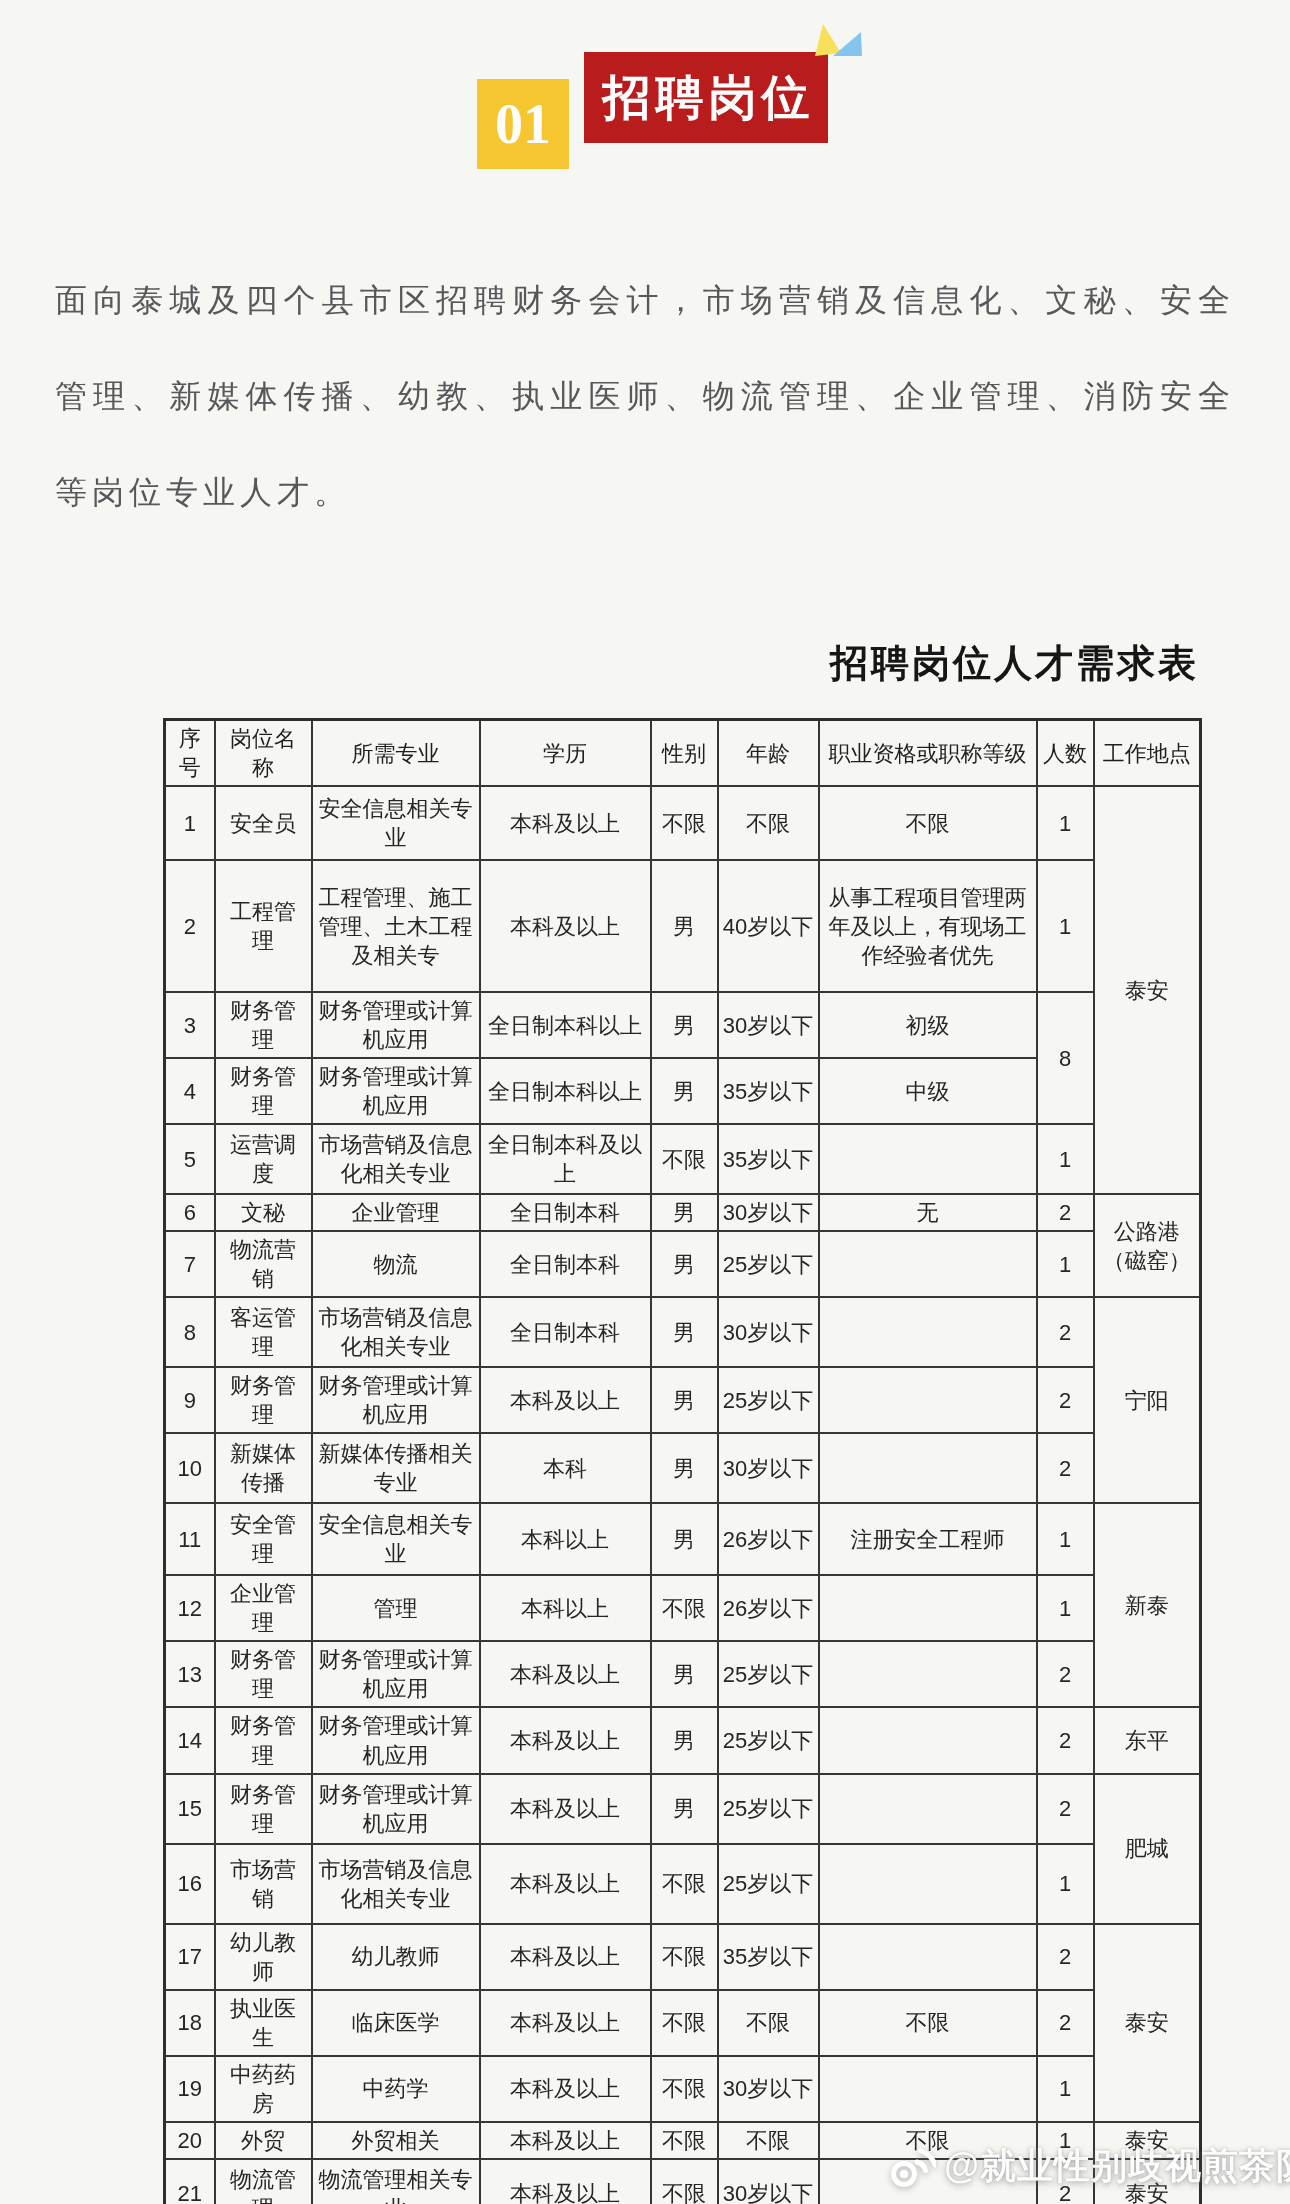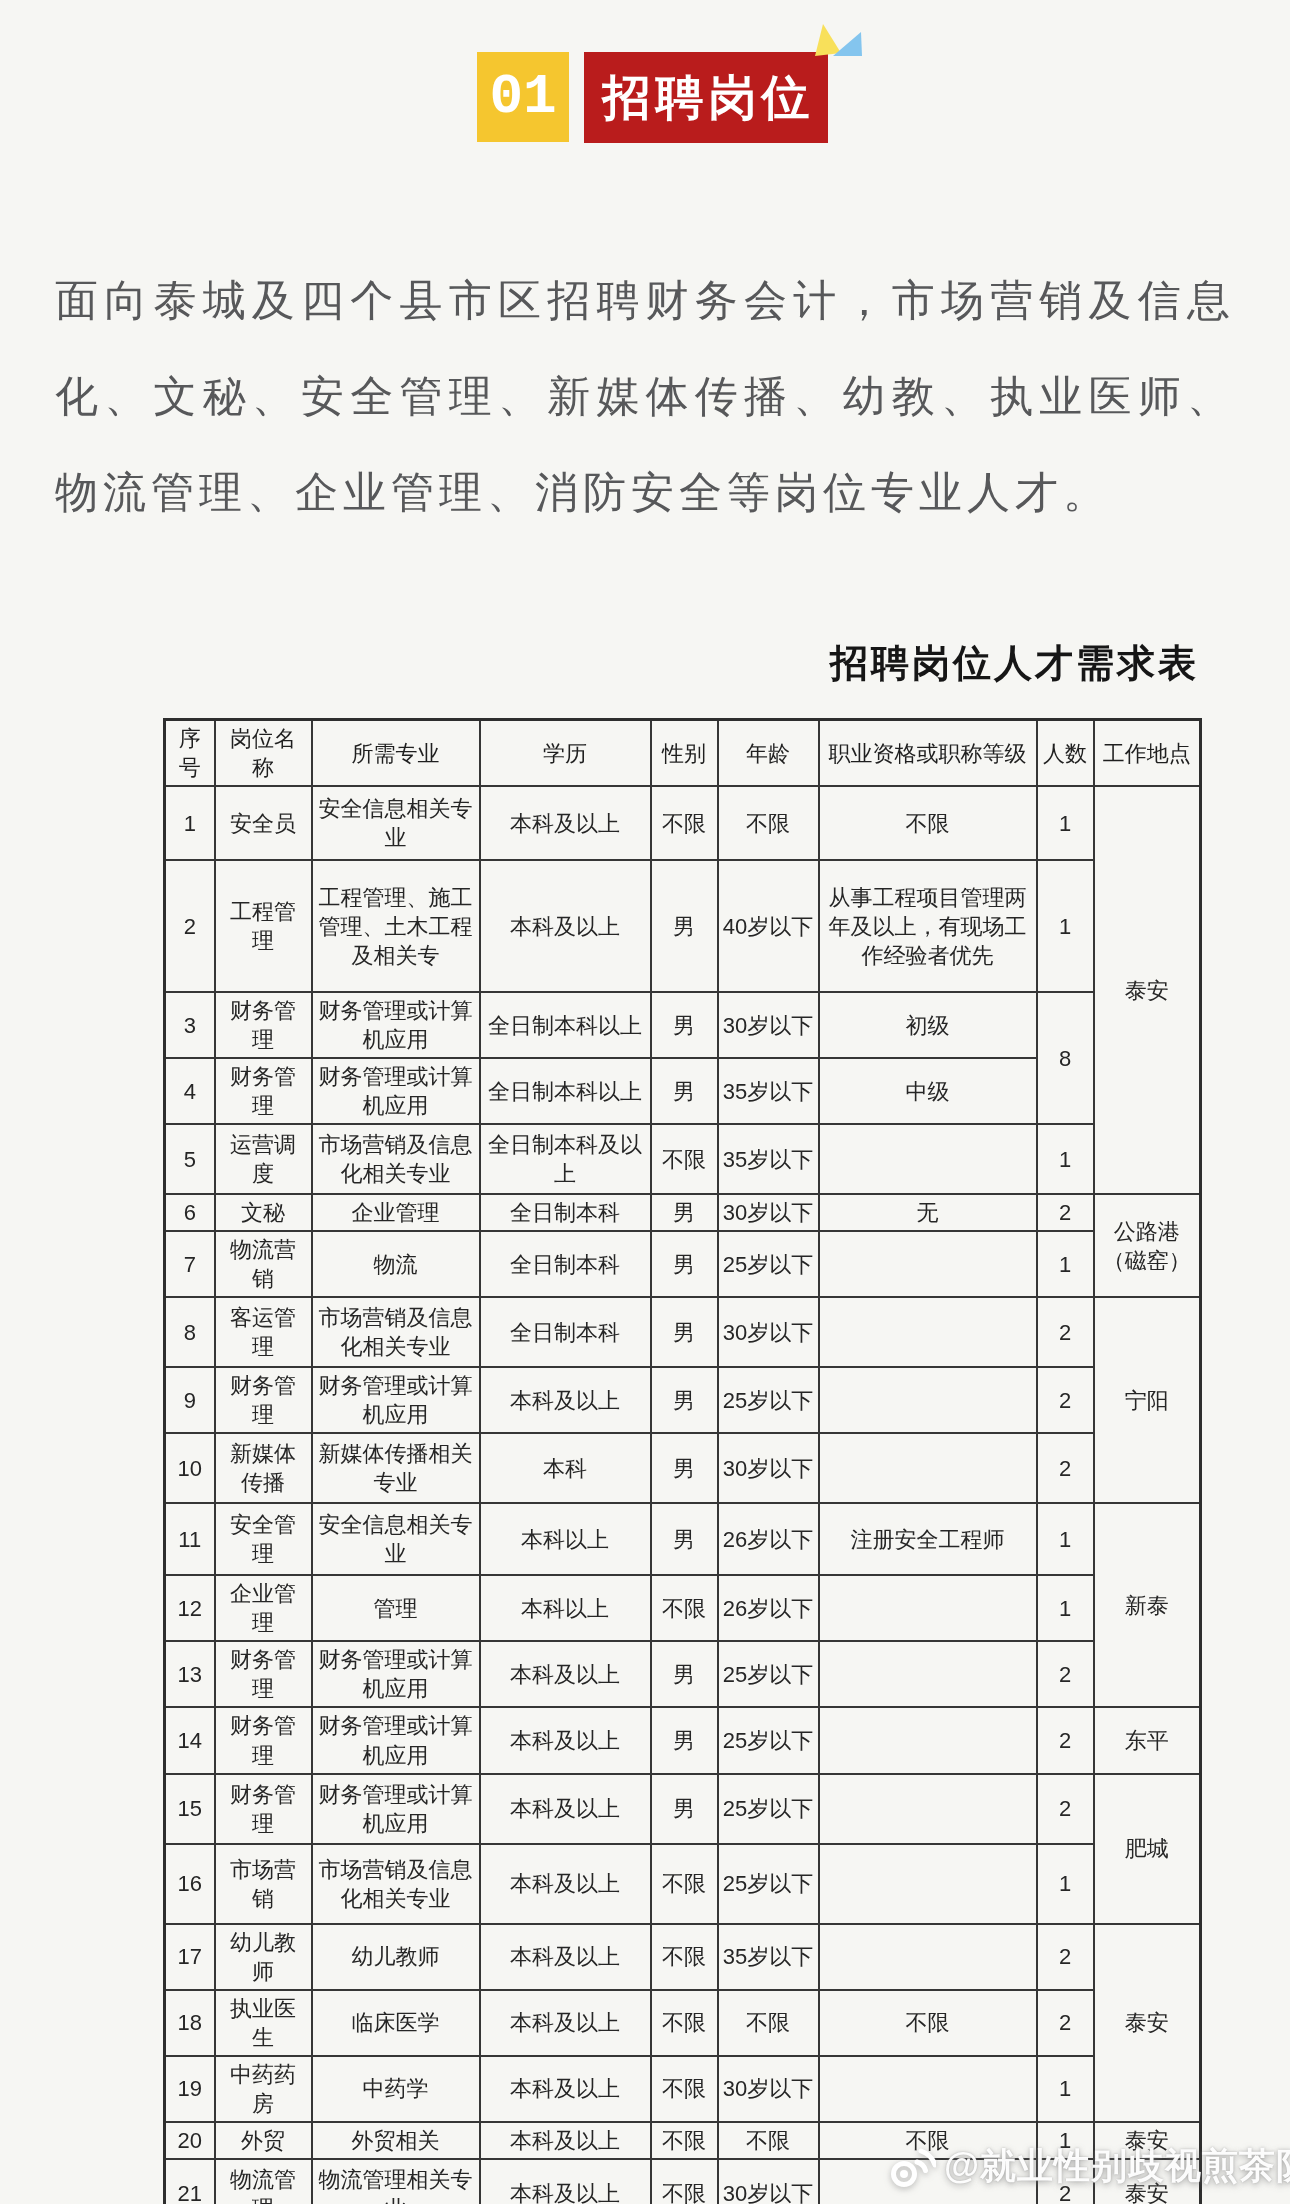--- a/index.html
+++ b/index.html
@@ -9,35 +9,35 @@
     position:relative;
     overflow:hidden;
     background:#f6f6f3;
     font-family:"Liberation Sans", sans-serif;
   }
   
   .badge-row { position:absolute; top:52px; left:477px; display:flex; }
   .badge-num {
     width:92px; height:90px;
     display:flex; align-items:center; justify-content:center;
-    font-family:Liberation Mono, monospace;
-    font-size:56px; font-weight:bold; color:#ffffff;
+    font-family:Liberation Serif, serif;
+    font-size:56px; font-weight:bold; color:#ffffff;margin-top:27px;
   }
   .badge-title {
     width:244px; height:91px; margin-left:15px;
     position:relative;
     display:flex; align-items:center; justify-content:center;
     font-size:48px; font-weight:bold; color:#ffffff; letter-spacing:5px;
     padding-left:5px;
   }
   .tri-decor { position:absolute; top:-28px; right:-35px; width:48px; height:32px; }
   
   .intro {
     position:absolute; top:252px; left:55px; width:1180px;
-    font-size:43px; line-height:96px; letter-spacing:5px;
+    font-size:32px; line-height:96px; letter-spacing:5px;
     color:#57585a; text-align:justify;
   }
   
   .table-wrap { position:absolute; top:638px; left:163px; width:1036px; }
   .table-title {
     text-align:right; font-size:38px; font-weight:bold; color:#161616;
     font-family:Liberation Serif, serif; letter-spacing:3px; margin-bottom:29px;
   }
   table {
     width:100%; border-collapse:collapse; table-layout:fixed;

